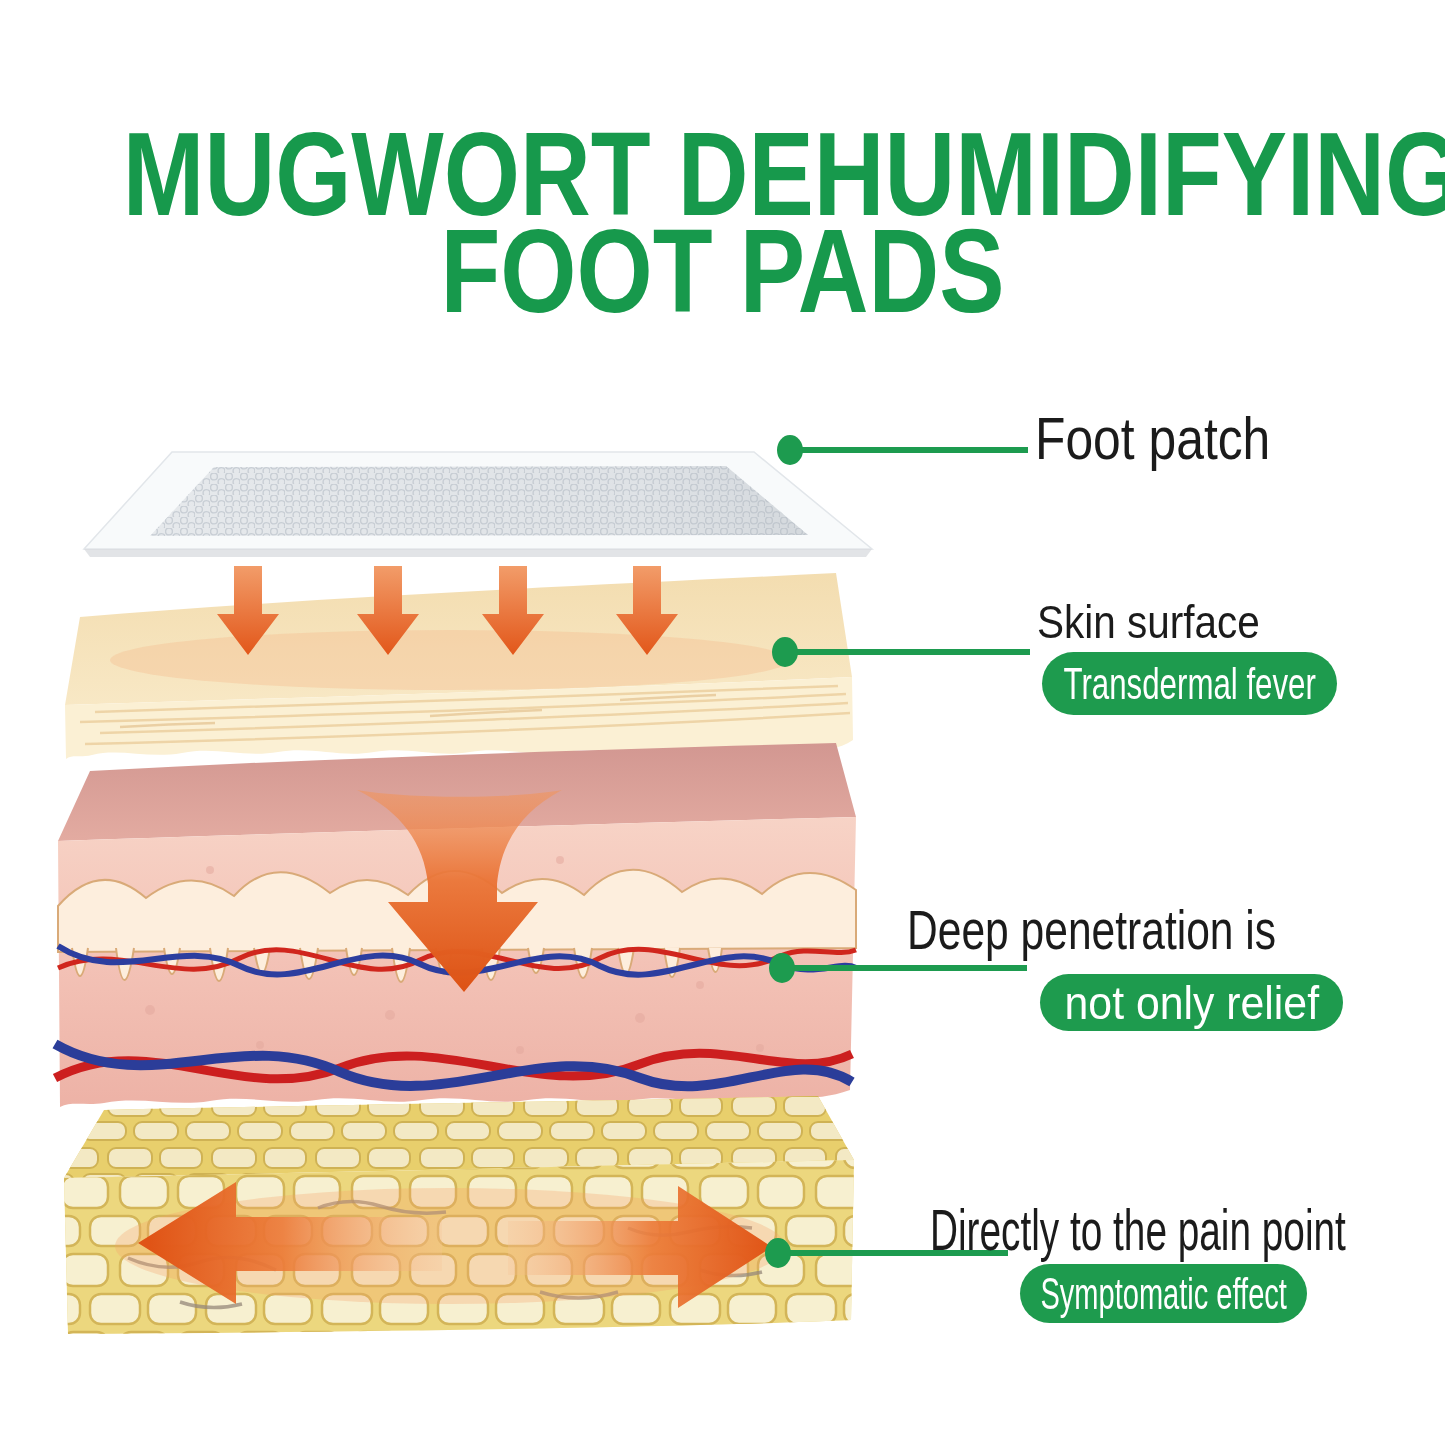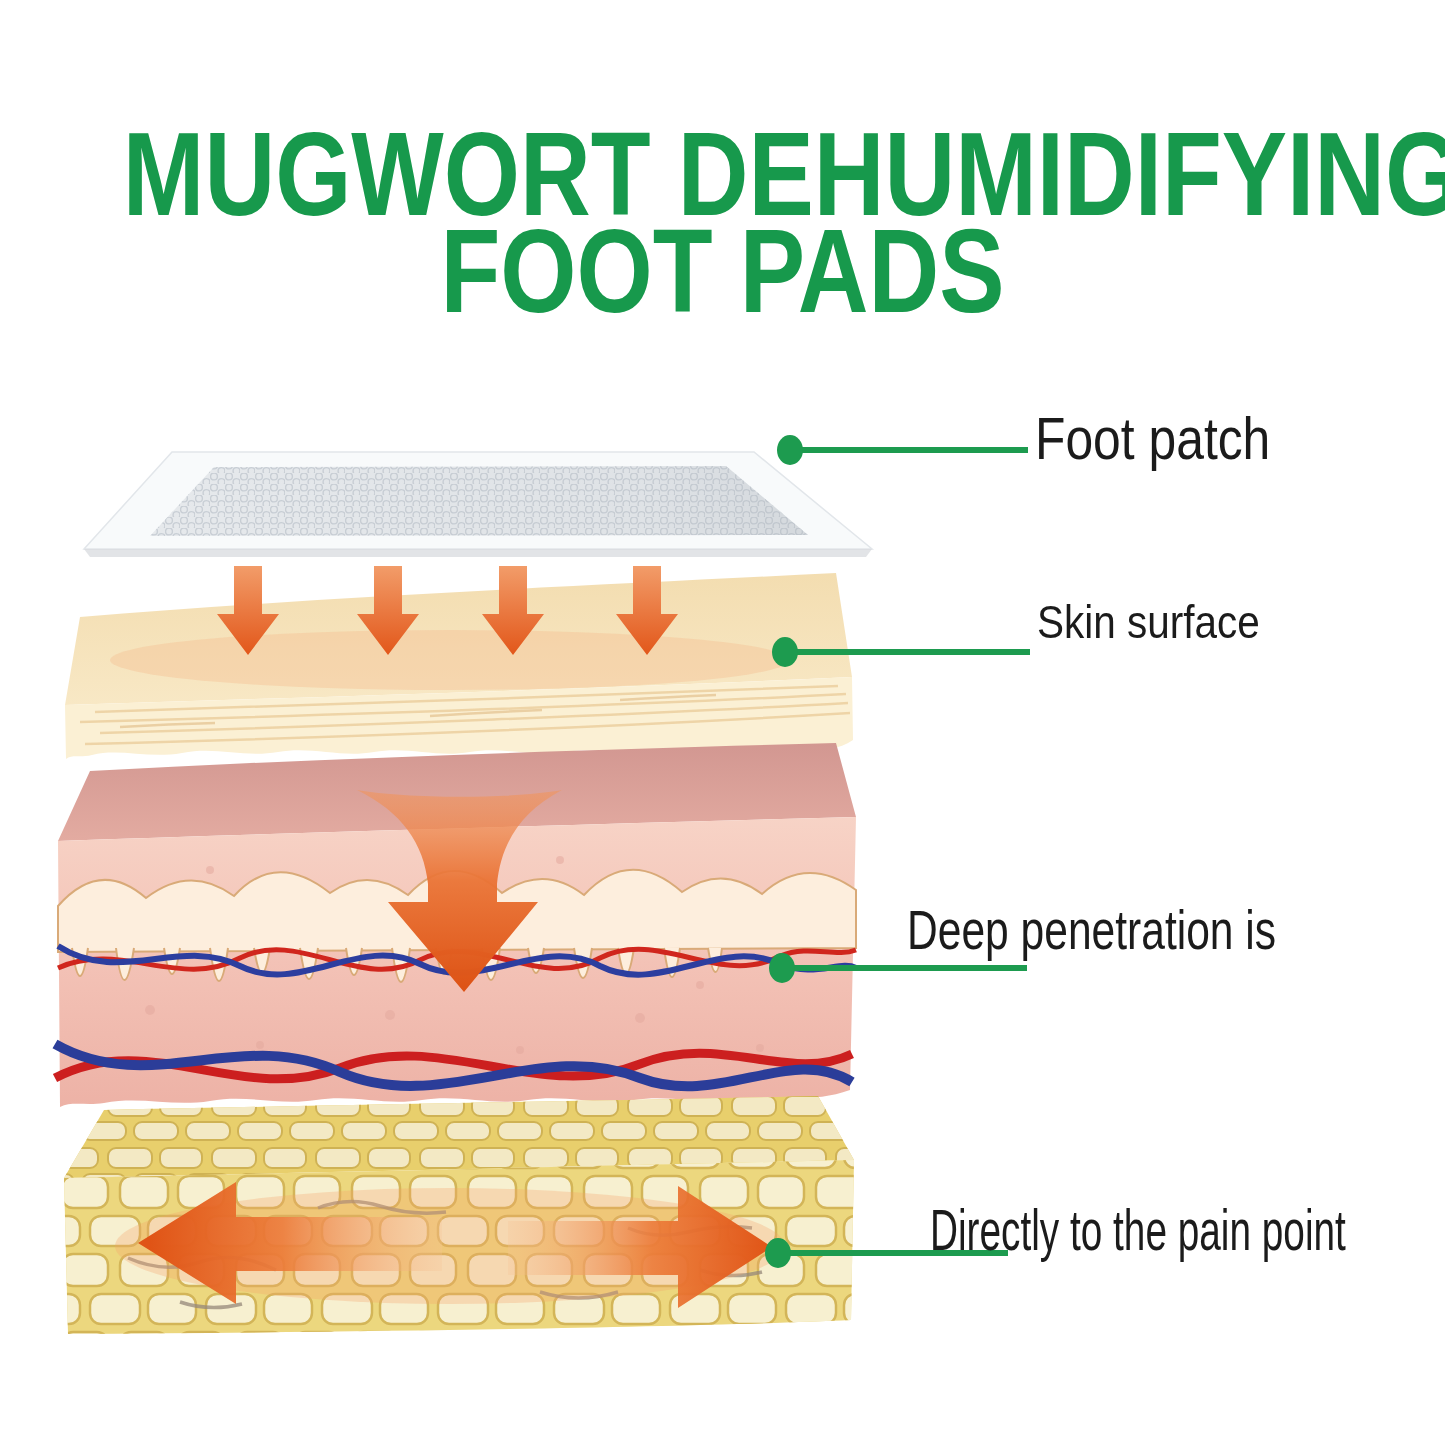--- a/index.html
+++ b/index.html
@@ -194,18 +194,27 @@
   </svg>
 
   <div class="title">
     <div>MUGWORT DEHUMIDIFYING</div>
     <div>FOOT PADS</div>
   </div>
 
   <div class="label l-foot">Foot patch</div>
 
   <div class="label l-skin">Skin surface</div>
+  <div class="badge b-skin">
+    <span>Transdermal fever</span>
+  </div>
 
   <div class="label l-deep">Deep penetration is</div>
+  <div class="badge b-deep">
+    <span>not only relief</span>
+  </div>
 
   <div class="label l-direct">Directly to the pain point</div>
+  <div class="badge b-direct">
+    <span>Symptomatic effect</span>
+  </div>
 
 </div>
 
 </body></html>

